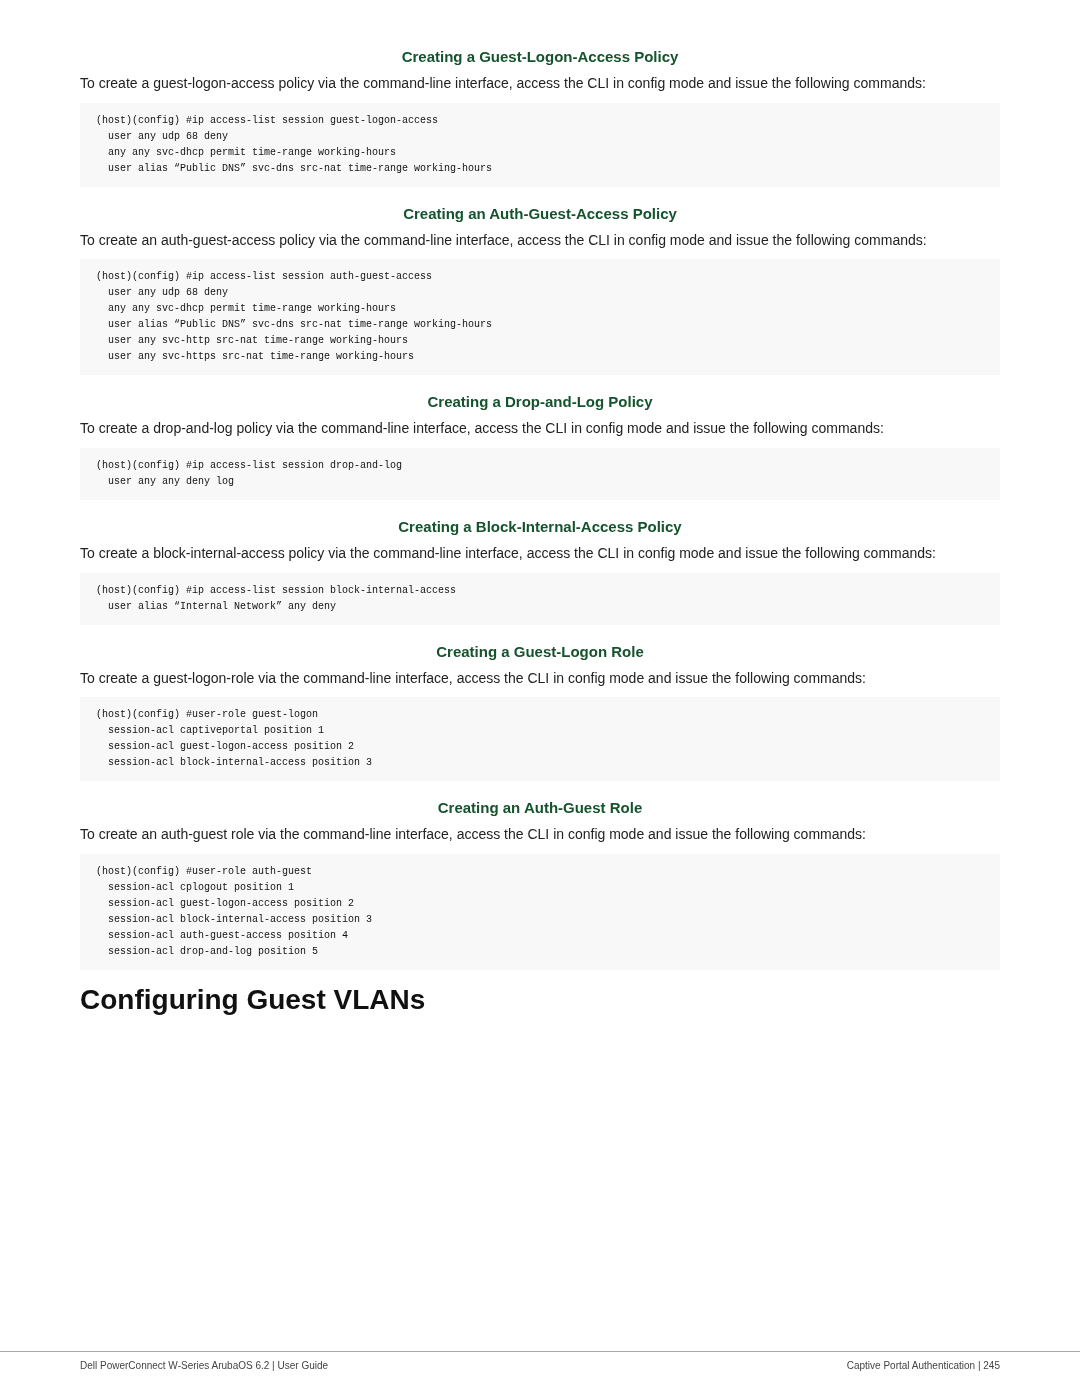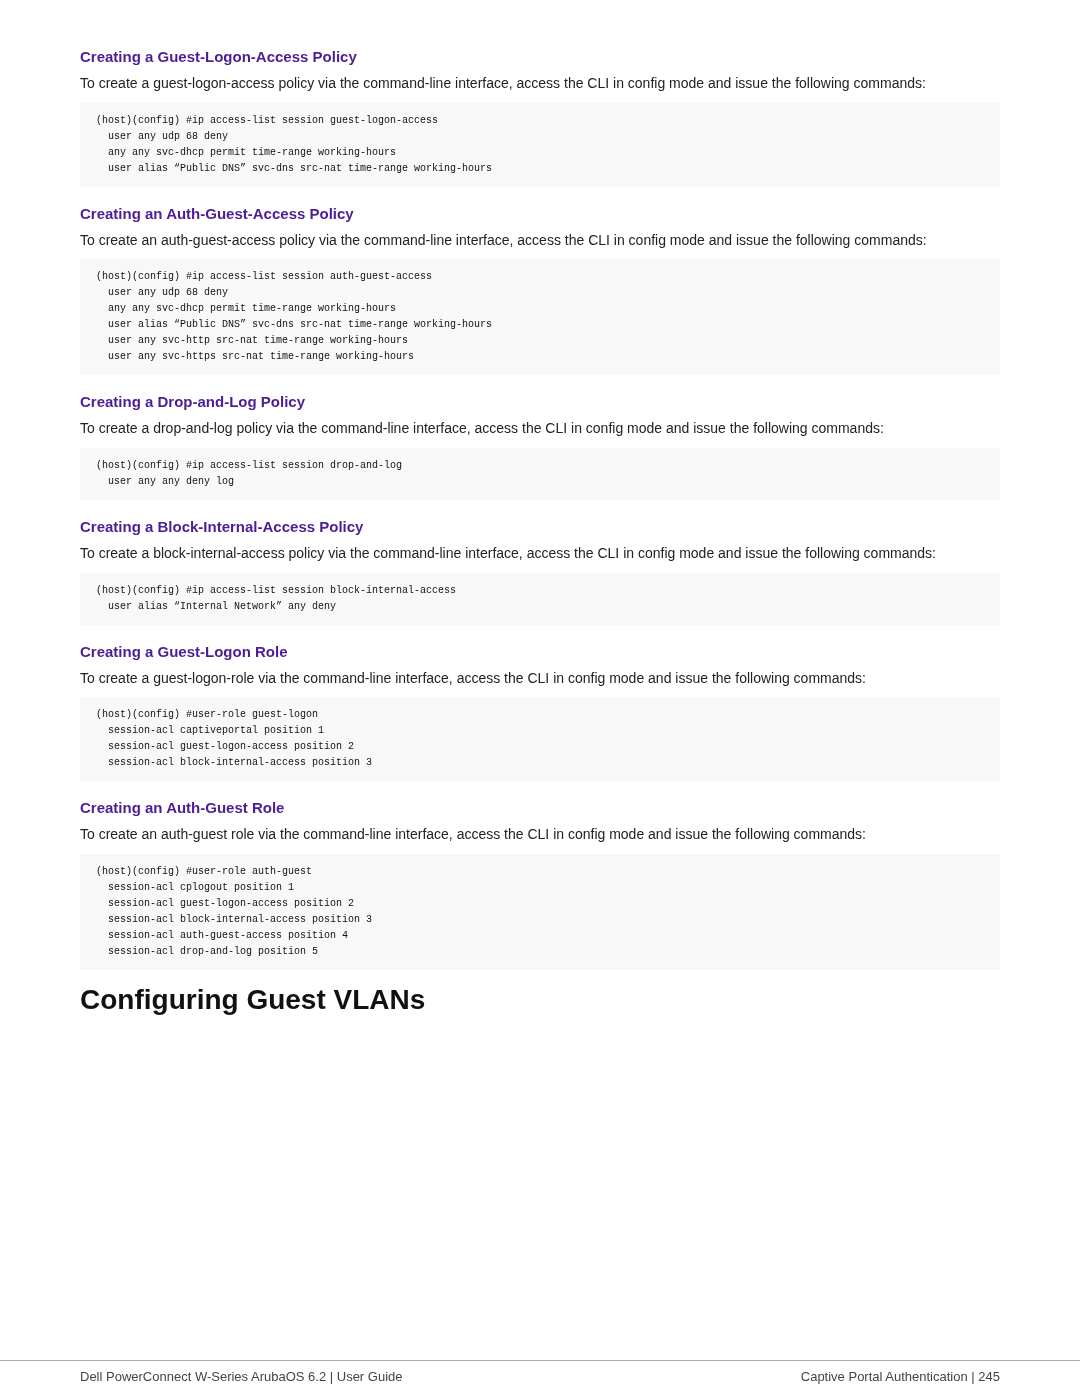--- a/index.html
+++ b/index.html
@@ -22,21 +22,22 @@
       padding: 30px 80px 60px 80px;
       max-width: 1080px;
     }
 
     h3.section-heading {
       font-family: Arial, Helvetica, sans-serif;
       font-size: 15px;
       font-weight: bold;
       margin-bottom: 8px;
       margin-top: 18px;
-      color: #4c1d95;
+      color: #14532d;
+      text-align: center;
     }
 
     p.body-text {
       font-family: Arial, Helvetica, sans-serif;
       font-size: 14px;
       line-height: 1.55;
       margin-bottom: 8px;
       color: #222;
     }
 
@@ -56,29 +57,29 @@
       font-family: Arial, Helvetica, sans-serif;
       font-size: 28px;
       font-weight: bold;
       margin-bottom: 14px;
       color: #111;
       border-top: none;
     }
 
     .footer {
       position: absolute;
-      bottom: 13px;
+      bottom: 26px;
       left: 0;
       right: 0;
       border-top: 1px solid #aaa;
       display: flex;
       justify-content: space-between;
       padding: 8px 80px 0 80px;
       font-family: Arial, Helvetica, sans-serif;
-      font-size: 13px;
+      font-size: 10px;
       color: #444;
     }
 
     .footer-left {
       text-align: left;
     }
 
     .footer-right {
       text-align: right;
     }

